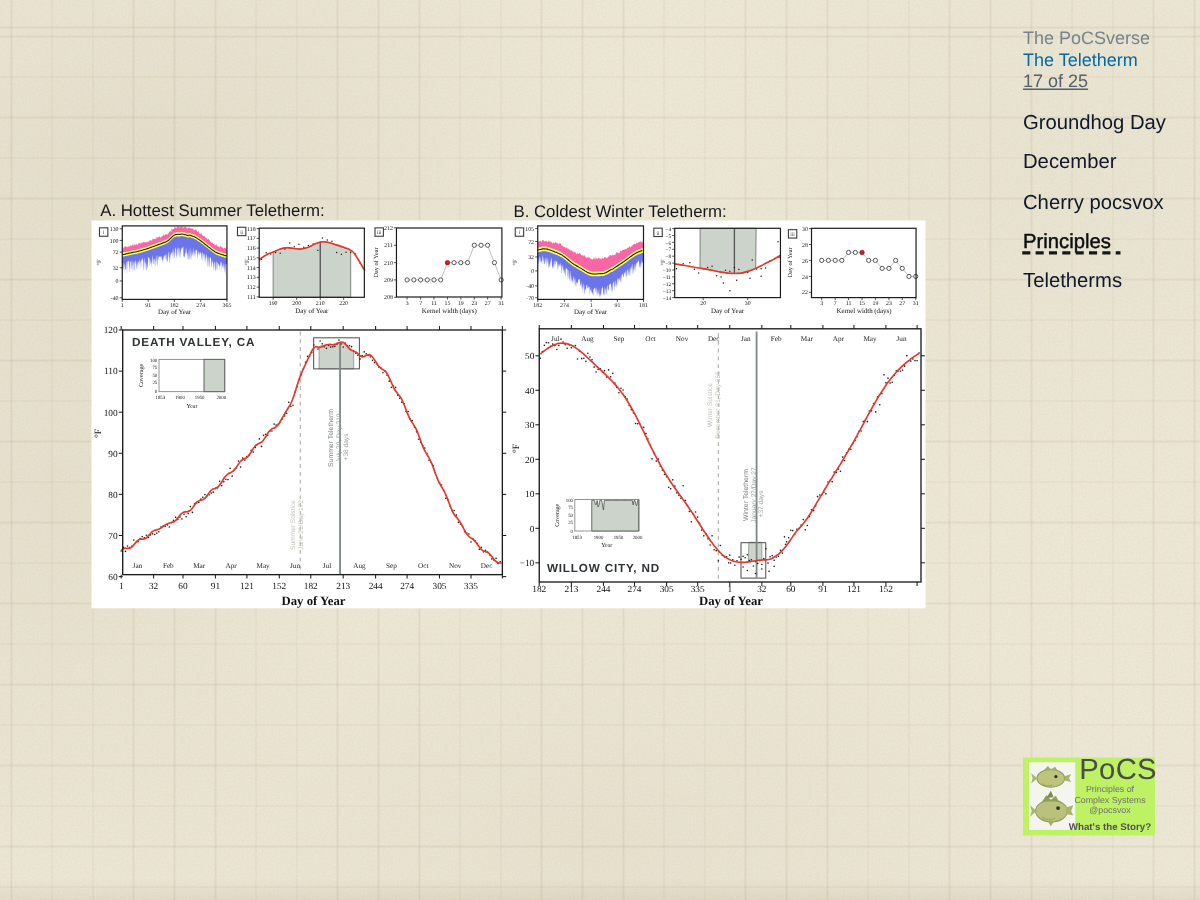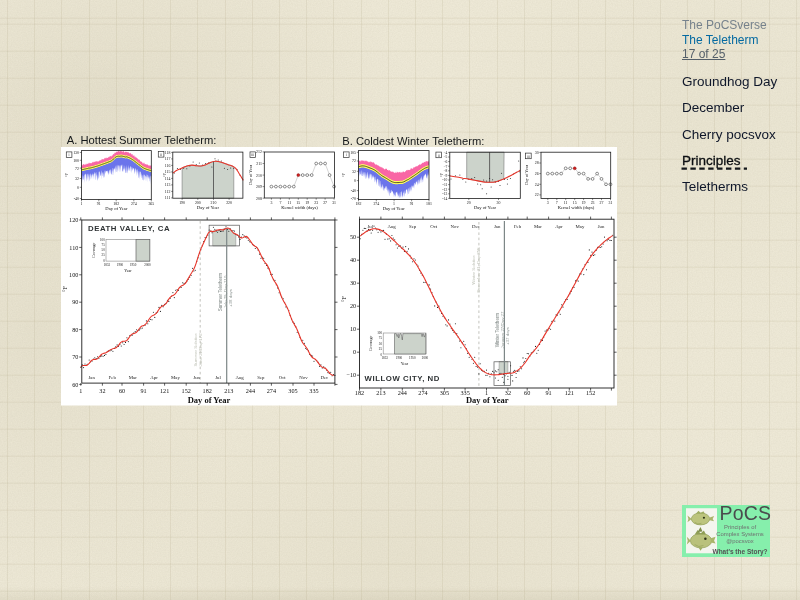--- a/index.html
+++ b/index.html
@@ -13,21 +13,21 @@
   linear-gradient(to top, rgba(140,130,95,0.12), rgba(140,130,95,0) 14px);}
 #grid{position:absolute;left:0;top:0;width:800px;height:600px;
  background:
   repeating-linear-gradient(to right, rgba(158,146,108,0.14) 0px, rgba(158,146,108,0.14) 1px, rgba(0,0,0,0) 1px, rgba(0,0,0,0) 27.2px),
   repeating-linear-gradient(to bottom, rgba(158,146,108,0.14) 0px, rgba(158,146,108,0.14) 1px, rgba(0,0,0,0) 1px, rgba(0,0,0,0) 27.0px);
  background-position:7px 0px, 0px 23.7px;}
 .abs{position:absolute;}
 #side{position:absolute;left:682px;top:18px;width:118px;line-height:14.5px;font-size:12px;}
 .s1{color:#76828c;} .s2{color:#0369a1;} .s3{color:#55606a;text-decoration:underline;}
 .nav{position:absolute;left:682px;font-size:13.5px;color:#0f172a;white-space:nowrap;}
-#logo{position:absolute;left:682px;top:504.5px;width:87.5px;height:52.5px;background:#86efac;}
+#logo{position:absolute;left:682px;top:504.5px;width:87.5px;height:52.5px;background:#bef264;}
 #pocs{position:absolute;left:37.5px;top:-2.5px;font-size:19.5px;font-weight:500;color:#4a4b4d;letter-spacing:0.2px;}
 .lt{position:absolute;width:58px;left:29px;text-align:center;color:#6f7070;font-size:5.9px;line-height:6.2px;white-space:nowrap;}
 </style>
 </head>
 <body>
 <div id="blotch"></div>
 <div id="grid"></div>
 <svg class="abs" style="left:0;top:0" width="800" height="600" viewBox="0 0 800 600">
 <filter id="noise">
       <feTurbulence type="fractalNoise" baseFrequency="0.8" numOctaves="3" seed="7"></feTurbulence>

